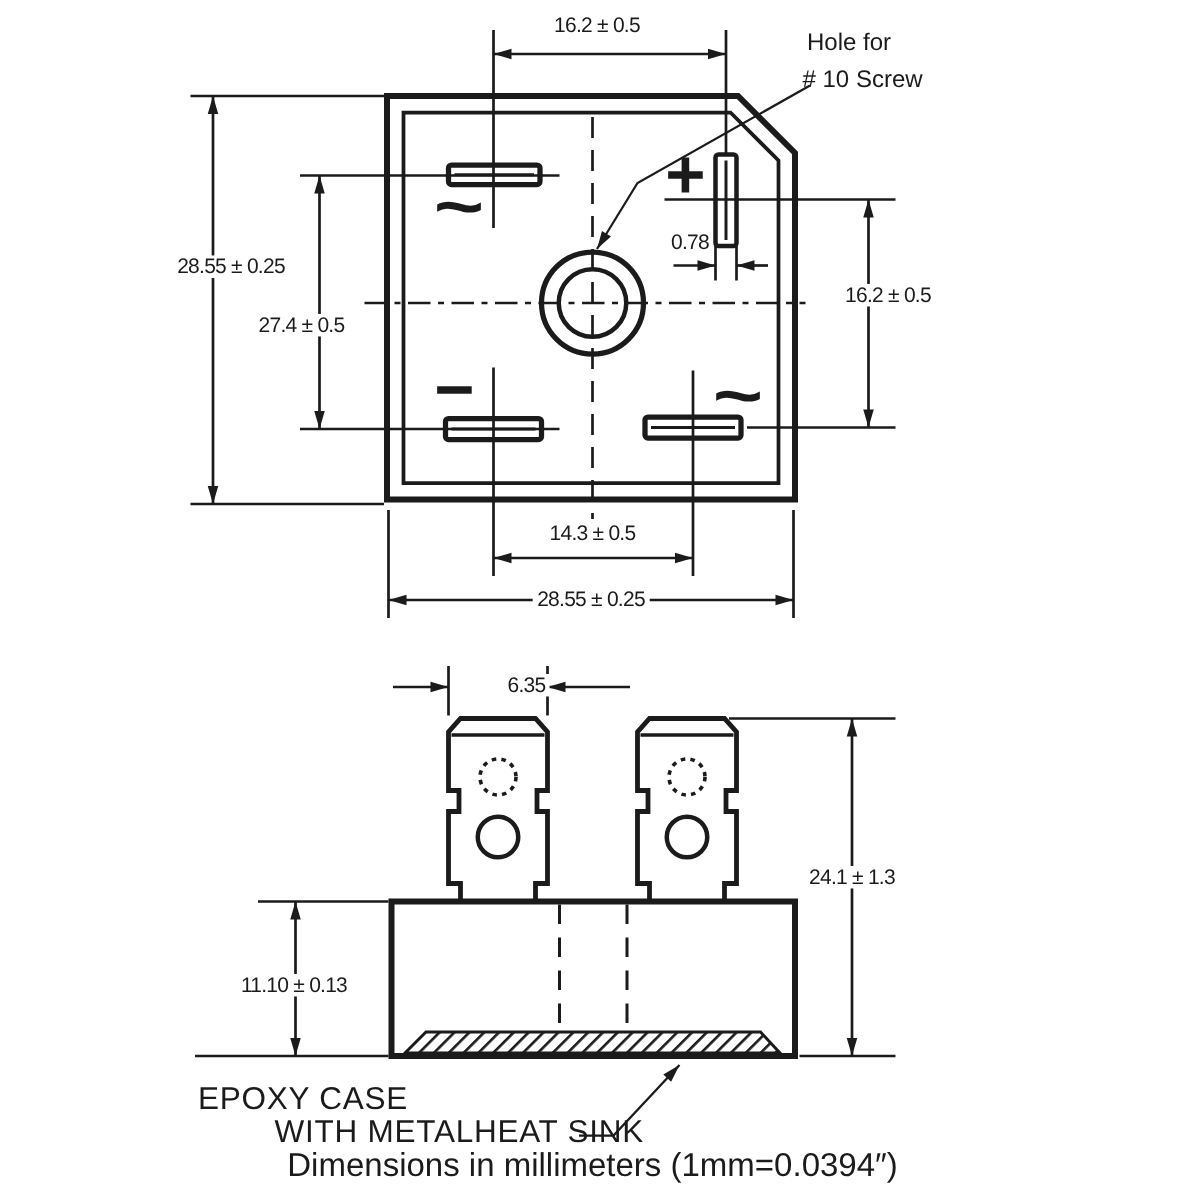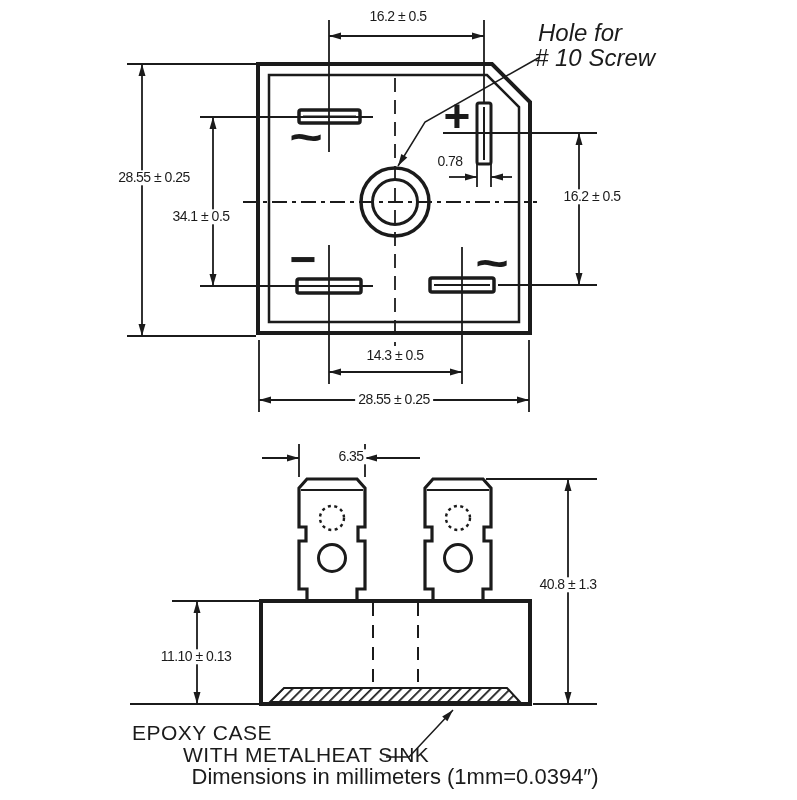--- a/index.html
+++ b/index.html
@@ -7,21 +7,21 @@
     position:relative; width:797px; height:800px; background:#ffffff;
     font-family:"Liberation Sans", sans-serif; color:#1b1b1b; overflow:hidden;
   }
   .stage svg { position:absolute; left:0; top:0; }
   .lbl {
     position:absolute; white-space:nowrap; font-size:14px; letter-spacing:-0.5px;
     transform:translate(-50%,-50%); line-height:1.1; z-index:2;
   }
   .lbl.bg { background:#ffffff; padding:0 3px; }
   .lbl.leftalign { transform:none; }
-  .lbl.note { font-size:24px; letter-spacing:0;font-style:italic; }
+  .lbl.note { font-size:16px; letter-spacing:0; }
   .lbl.casenote { font-size:21px; letter-spacing:0.5px; }
   .lbl.units { font-size:22px; letter-spacing:0; }
   .sym {
     position:absolute; font-weight:bold; font-size:46px; line-height:1;
     transform:translate(-50%,-52%); z-index:2;
   }
   .sym.wide { transform:translate(-50%,-52%) scaleX(1.25); }
   .stroke { stroke:#1b1b1b; fill:none; }
   .fillk { fill:#1b1b1b; stroke:none; }
 </style>
@@ -188,33 +188,33 @@
       </g>
     </g>
   </svg>
 
   <div class="lbl" style="left:398px; top:17px;">16.2 ± 0.5</div>
 
   <div class="lbl note leftalign" style="left:538px; top:20px;">Hole for</div>
   <div class="lbl note leftalign" style="left:535px; top:45px;"># 10 Screw</div>
 
   <div class="lbl bg" style="left:154px; top:178px;">28.55 ± 0.25</div>
-  <div class="lbl bg" style="left:201px; top:217px;">34.1 ± 0.5</div>
+  <div class="lbl bg" style="left:201px; top:217px;">27.4 ± 0.5</div>
   <div class="lbl bg" style="left:592px; top:197px;">16.2 ± 0.5</div>
-  <div class="lbl" style="left:450px; top:162px;">0.78</div>
+  <div class="lbl" style="left:460px; top:162px;">0.78</div>
   <div class="lbl" style="left:395px; top:356px;">14.3 ± 0.5</div>
   <div class="lbl bg" style="left:394px; top:400px;">28.55 ± 0.25</div>
 
   <div class="sym wide" style="left:306px; top:138px;">~</div>
   <div class="sym" style="left:457px; top:117px;">+</div>
   <div class="sym" style="left:303px; top:260px;">−</div>
   <div class="sym wide" style="left:492px; top:264px;">~</div>
 
   <div class="lbl bg" style="left:351px; top:457px;">6.35</div>
-  <div class="lbl bg" style="left:568px; top:585px;">40.8 ± 1.3</div>
+  <div class="lbl bg" style="left:568px; top:585px;">24.1 ± 1.3</div>
   <div class="lbl bg" style="left:196px; top:657px;">11.10 ± 0.13</div>
 
   <div class="lbl casenote leftalign" style="left:132px; top:721px;">EPOXY CASE</div>
   <div class="lbl casenote leftalign" style="left:183px; top:743px;">WITH METALHEAT SINK</div>
 
   <div class="lbl units" style="left:395px; top:777px;">Dimensions in millimeters (1mm=0.0394″)</div>
 
 </div>
 
 </body></html>

